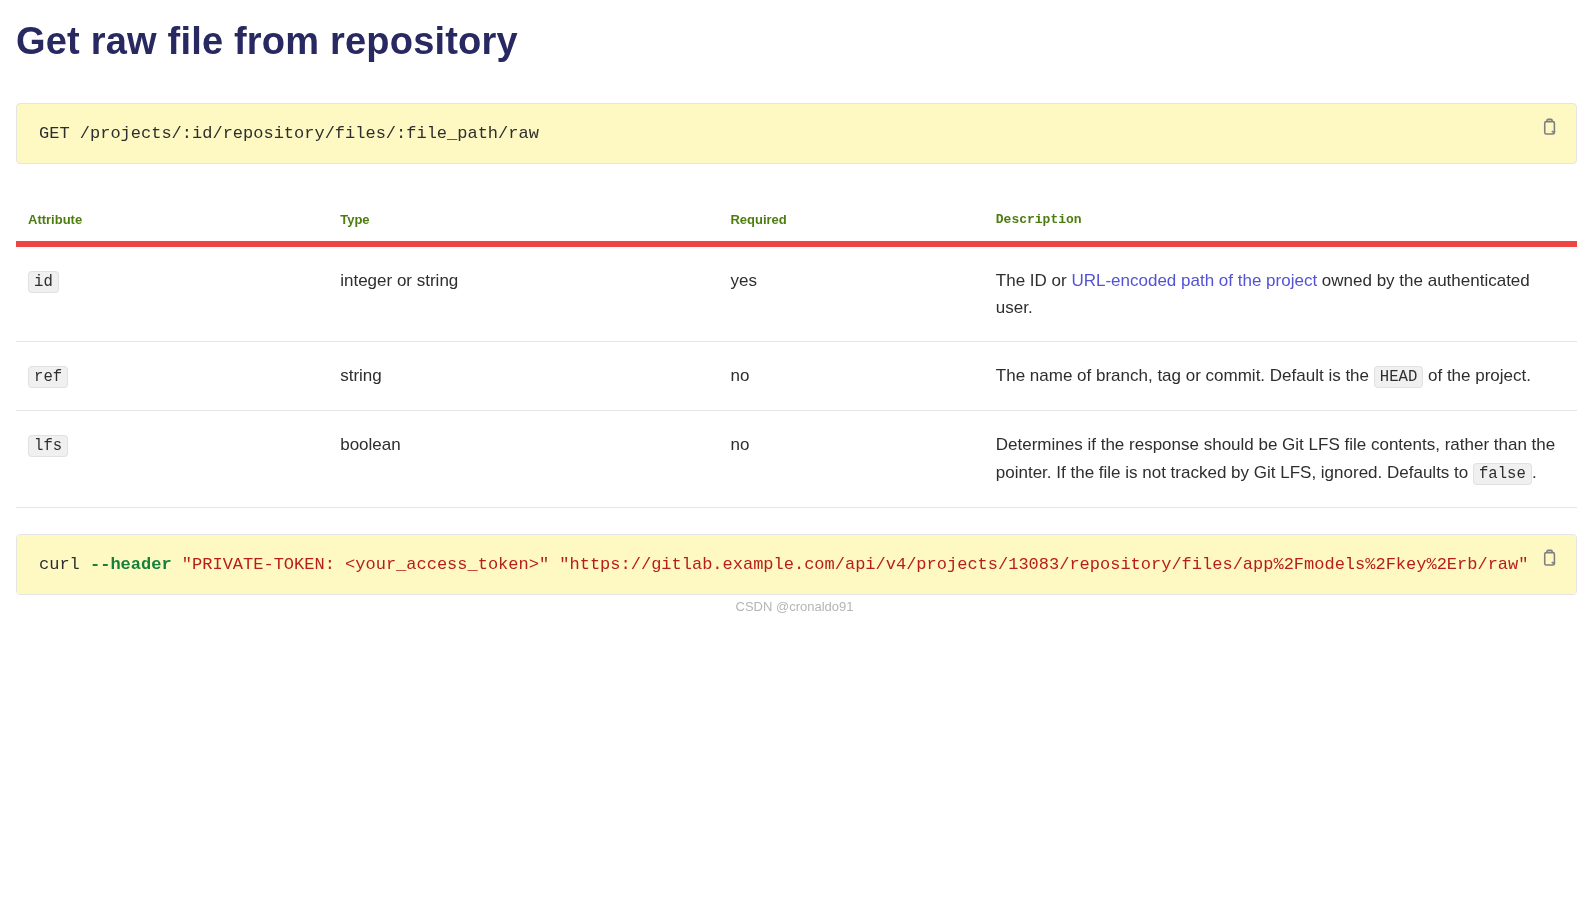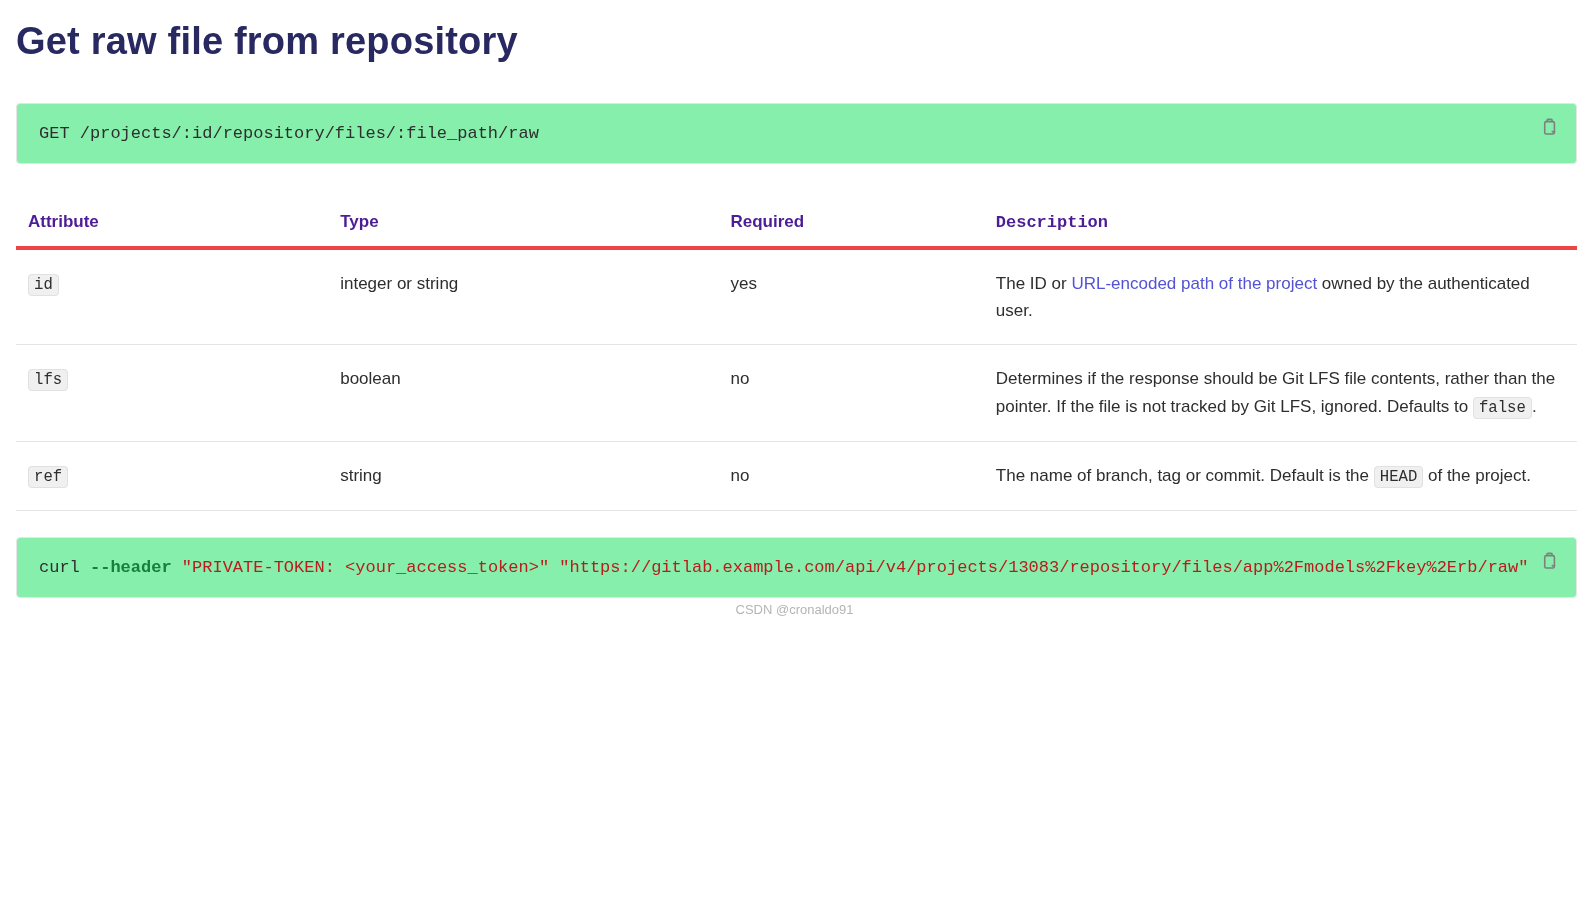--- a/index.html
+++ b/index.html
@@ -12,21 +12,21 @@
   }
   h1.page-title {
     color: #292961;
     font-weight: 700;
     font-size: 38px;
     margin: 20px 0 40px 0;
     letter-spacing: 0.2px;
   }
   .code-block {
     position: relative;
-    background: #86efac;
+    background: #fef9c3;
     border: 1px solid #e5e5e5;
     border-radius: 4px;
     padding: 20px 50px 20px 22px;
     font-family: "SFMono-Regular", Consolas, "Liberation Mono", Menlo, monospace;
     font-size: 17px;
     color: #2e2e2e;
     overflow-x: auto;
     white-space: nowrap;
     margin-bottom: 30px;
   }
@@ -46,24 +46,24 @@
   }
   .copy-btn svg { width: 18px; height: 18px; display: block; }
   table.attr-table {
     width: 100%;
     border-collapse: collapse;
     margin-bottom: 26px;
   }
   table.attr-table th {
     text-align: left;
     font-weight: 700;
-    font-size: 17px;
-    color: #4c1d95;
+    font-size: 13px;
+    color: #4d7c0f;
     padding: 18px 12px 14px 12px;
-    border-bottom: 4px solid #ef4444;
+    border-bottom: 6px solid #ef4444;
   }
   table.attr-table td {
     padding: 20px 12px;
     border-bottom: 1px solid #e5e5e5;
     font-size: 17px;
     color: #2e2e2e;
     vertical-align: top;
     line-height: 1.6;
   }
   .col-attr   { width: 20%; }
@@ -118,33 +118,33 @@
   <tbody>
     <tr>
       <td><code class="inline">id</code></td>
       <td>integer or string</td>
       <td>yes</td>
       <td>
         <span>The ID or </span><a href="#" class="doc-link">URL-encoded path of the project</a><span> owned by the authenticated user.</span>
       </td>
     </tr>
     <tr>
+      <td><code class="inline">ref</code></td>
+      <td>string</td>
+      <td>no</td>
+      <td>
+        <span>The name of branch, tag or commit. Default is the </span><code class="inline">HEAD</code><span> of the project.</span>
+      </td>
+    </tr>
+    <tr>
       <td><code class="inline">lfs</code></td>
       <td>boolean</td>
       <td>no</td>
       <td>
         <span>Determines if the response should be Git LFS file contents, rather than the pointer. If the file is not tracked by Git LFS, ignored. Defaults to </span><code class="inline">false</code><span>.</span>
-      </td>
-    </tr>
-    <tr>
-      <td><code class="inline">ref</code></td>
-      <td>string</td>
-      <td>no</td>
-      <td>
-        <span>The name of branch, tag or commit. Default is the </span><code class="inline">HEAD</code><span> of the project.</span>
       </td>
     </tr>
   </tbody>
 </table>
 
 <div class="code-block" style="margin-bottom:0;">
   <span>curl </span><span class="tok-opt">--header</span><span> </span><span class="tok-str">"PRIVATE-TOKEN: &lt;your_access_token&gt;"</span><span> </span><span class="tok-str">"https://gitlab.example.com/api/v4/projects/13083/repositor</span><span class="tok-str">y/files/app%2Fmodels%2Fkey%2Erb/raw"</span>
   <button class="copy-btn" aria-label="Copy">
     <svg viewBox="0 0 16 16" fill="none" stroke="#7f7f7f" stroke-width="1.4">
       <rect x="4.2" y="3.2" width="8.6" height="11" rx="1.4"></rect>

